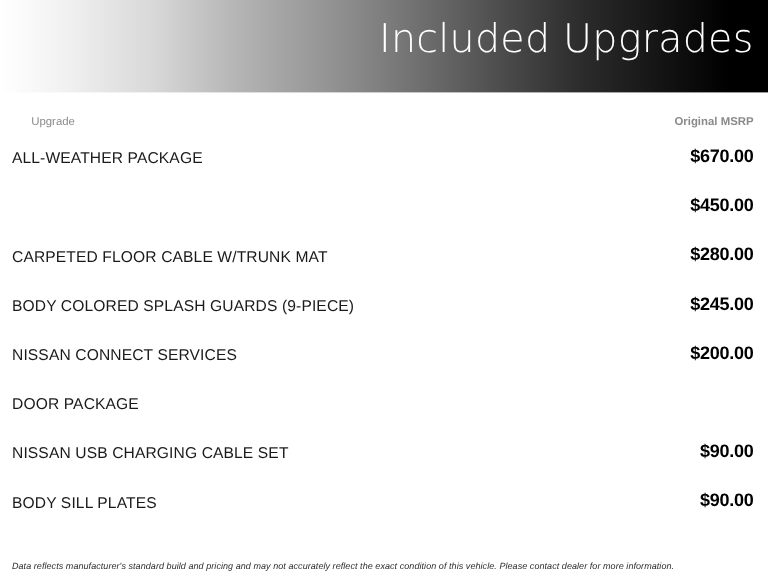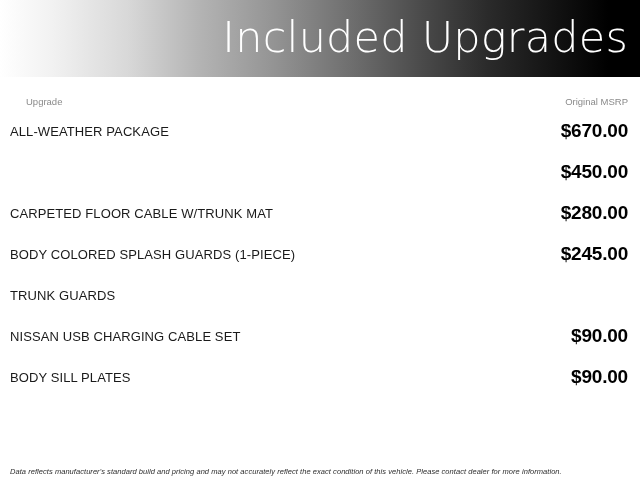--- a/index.html
+++ b/index.html
@@ -39,21 +39,21 @@
         #2b2b2b 76%,
         #141414 86%,
         #000000 95%,
         #000000 100%);
   }
   .header-title {
     position: absolute;
     right: 12px;
     top: 14px;
     color: #ffffff;
-    font-size: 43px;
+    font-size: 33px;
     font-weight: 300;
     letter-spacing: 0.2px;
     line-height: 1.1;
     white-space: nowrap;
     font-family: "DejaVu Sans", sans-serif;
   }
 
   
   .col-headers {
     position: absolute;
@@ -63,21 +63,21 @@
     height: 16px;
   }
   .col-head {
     position: absolute;
     font-size: 9.5px;
     color: #8a8a8a;
     font-weight: 400;
     white-space: nowrap;
   }
   .col-head.left  { left: 10px; margin-left: 16px; }
-  .col-head.right { right: 12px; }
+  .col-head.right { right: 12px; font-weight: bold; }
 
   
   .rows {
     position: absolute;
     top: 124px;
     left: 0;
     width: 640px;
   }
   .row {
     position: relative;
@@ -93,21 +93,21 @@
     font-weight: 400;
     letter-spacing: 0.1px;
     white-space: nowrap;
     line-height: 16px;
     text-align: right;
   }
   .row-price {
     position: absolute;
     right: 12px;
     top: -4px;
-    font-size: 19px;
+    font-size: 15px;
     color: #000000;
     font-weight: bold;
     letter-spacing: -0.2px;
     white-space: nowrap;
     line-height: 22px;
   }
 
   
   .disclaimer {
     position: absolute;
@@ -147,27 +147,31 @@
     <div class="row">
       <div class="row-price">$450.00</div>
     </div>
 
     <div class="row">
       <div class="row-label">CARPETED FLOOR CABLE W/TRUNK MAT</div>
       <div class="row-price">$280.00</div>
     </div>
 
     <div class="row">
-      <div class="row-label">BODY COLORED SPLASH GUARDS (1-PIECE)</div>
+      <div class="row-label">BODY COLORED SPLASH GUARDS (9-PIECE)</div>
       <div class="row-price">$245.00</div>
     </div>
 
+    <div class="row">
+      <div class="row-label">NISSAN CONNECT SERVICES</div>
+      <div class="row-price">$200.00</div>
+    </div>
 
     <div class="row">
-      <div class="row-label">TRUNK GUARDS</div>
+      <div class="row-label">DOOR PACKAGE</div>
     </div>
 
     <div class="row">
       <div class="row-label">NISSAN USB CHARGING CABLE SET</div>
       <div class="row-price">$90.00</div>
     </div>
 
     <div class="row">
       <div class="row-label">BODY SILL PLATES</div>
       <div class="row-price">$90.00</div>

